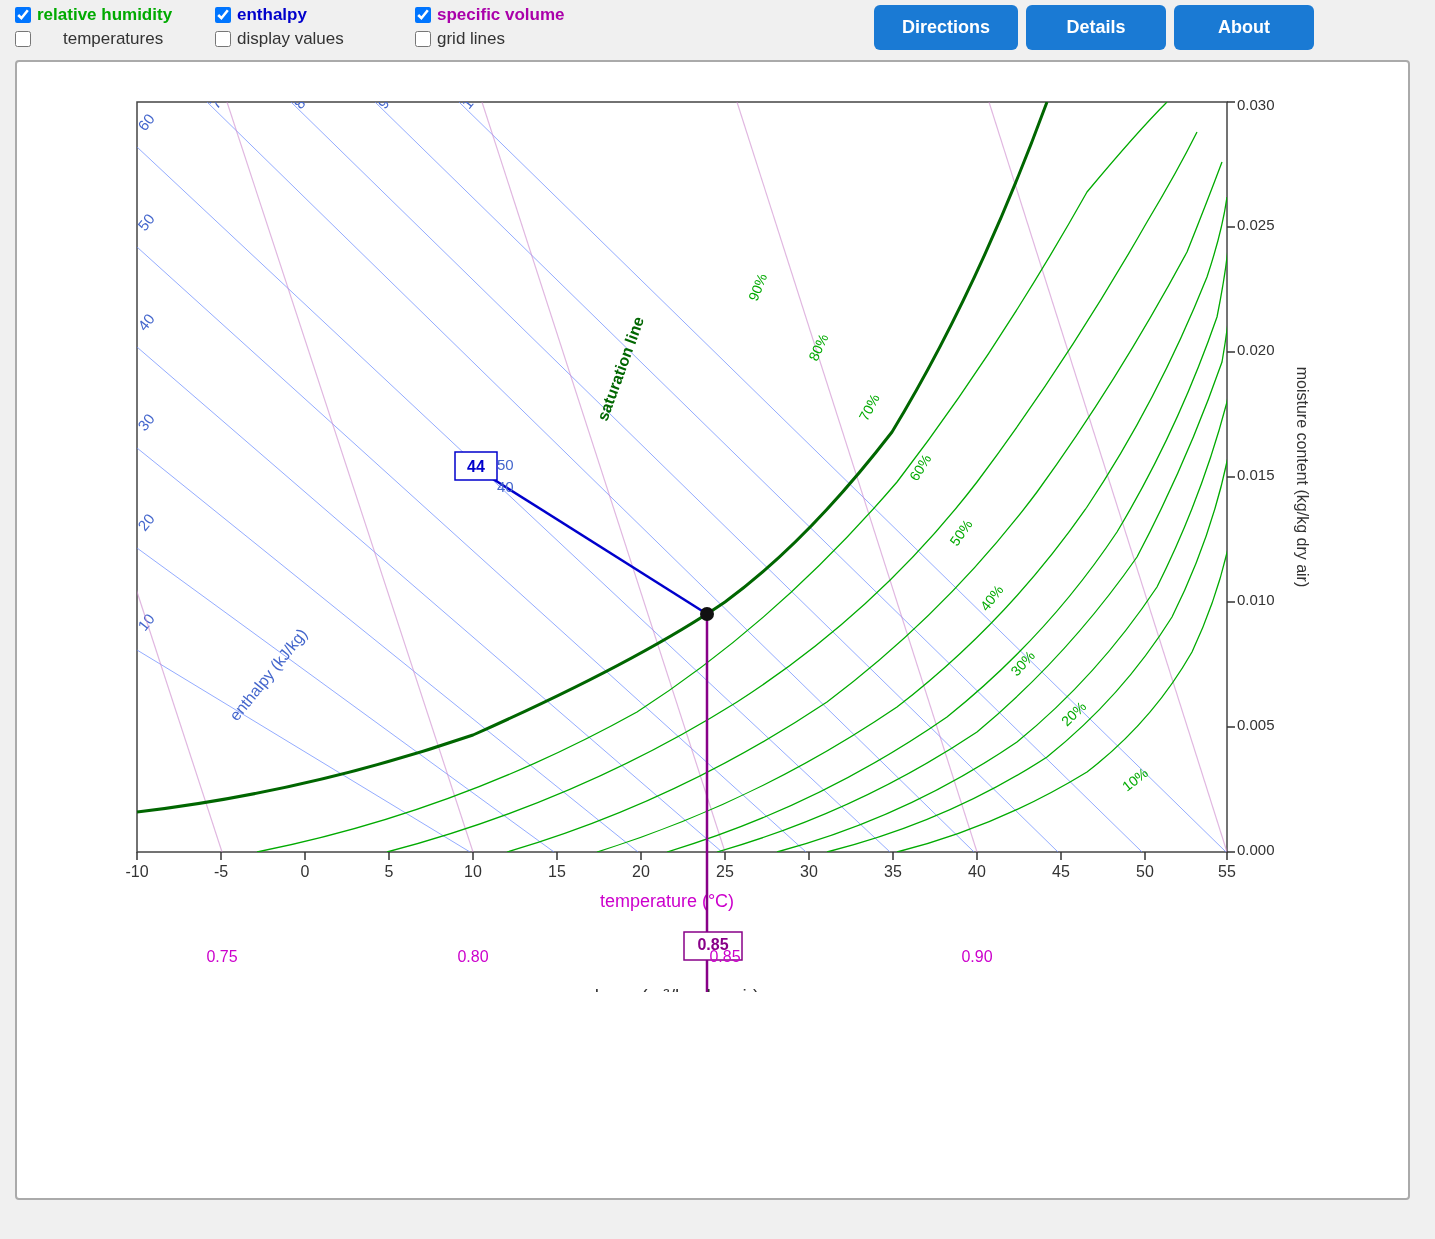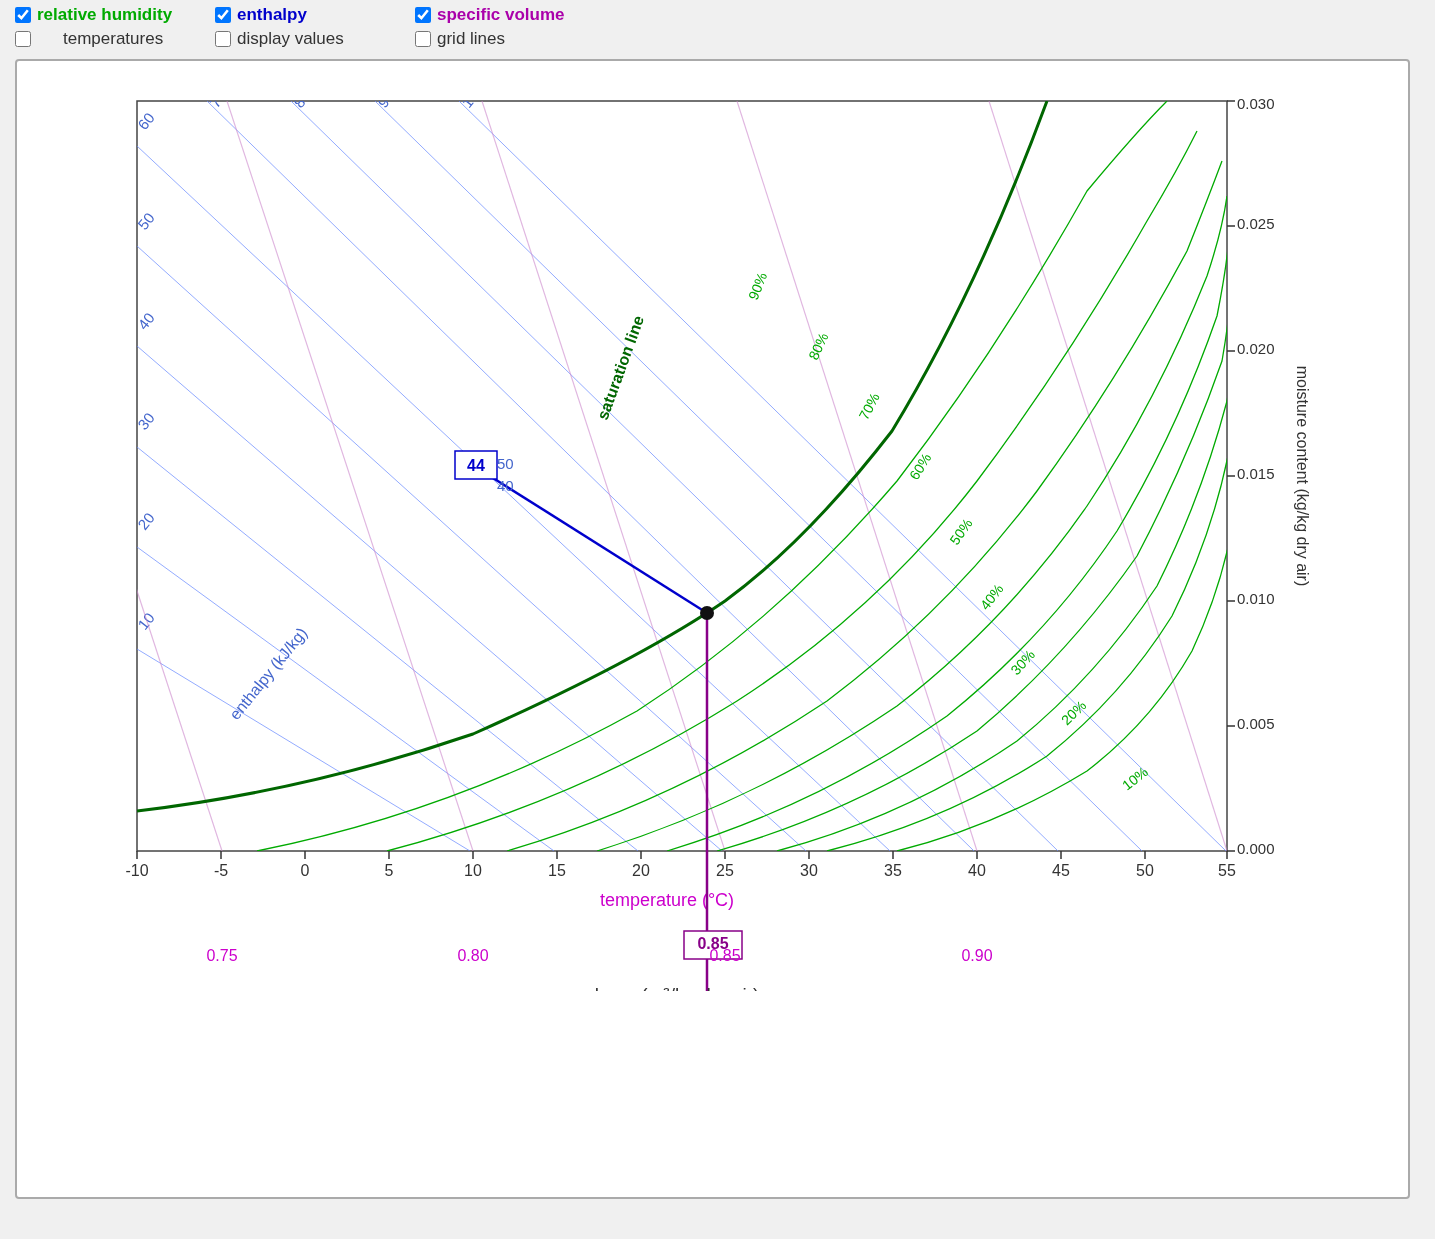--- a/index.html
+++ b/index.html
@@ -99,20 +99,25 @@
         <span>temperatures</span>
       </div>
       <div class="checkbox-item cb-display-values">
         <input type="checkbox" style="">
         <span>display values</span>
       </div>
       <div class="checkbox-item cb-grid-lines">
         <input type="checkbox" style="">
         <span>grid lines</span>
       </div>
+    </div>
+    <div class="buttons-group">
+      <button class="btn">Directions</button>
+      <button class="btn">Details</button>
+      <button class="btn">About</button>
     </div>
   </div>
 
   <div class="chart-container">
     <svg id="main-chart" viewBox="0 0 1240 900" style="position:absolute;top:30px;left:60px;width:1240px;height:900px;">
       <defs>
         <clipPath id="chart-clip">
           <rect x="60" y="10" width="1090" height="750"></rect>
         </clipPath>
       </defs>

